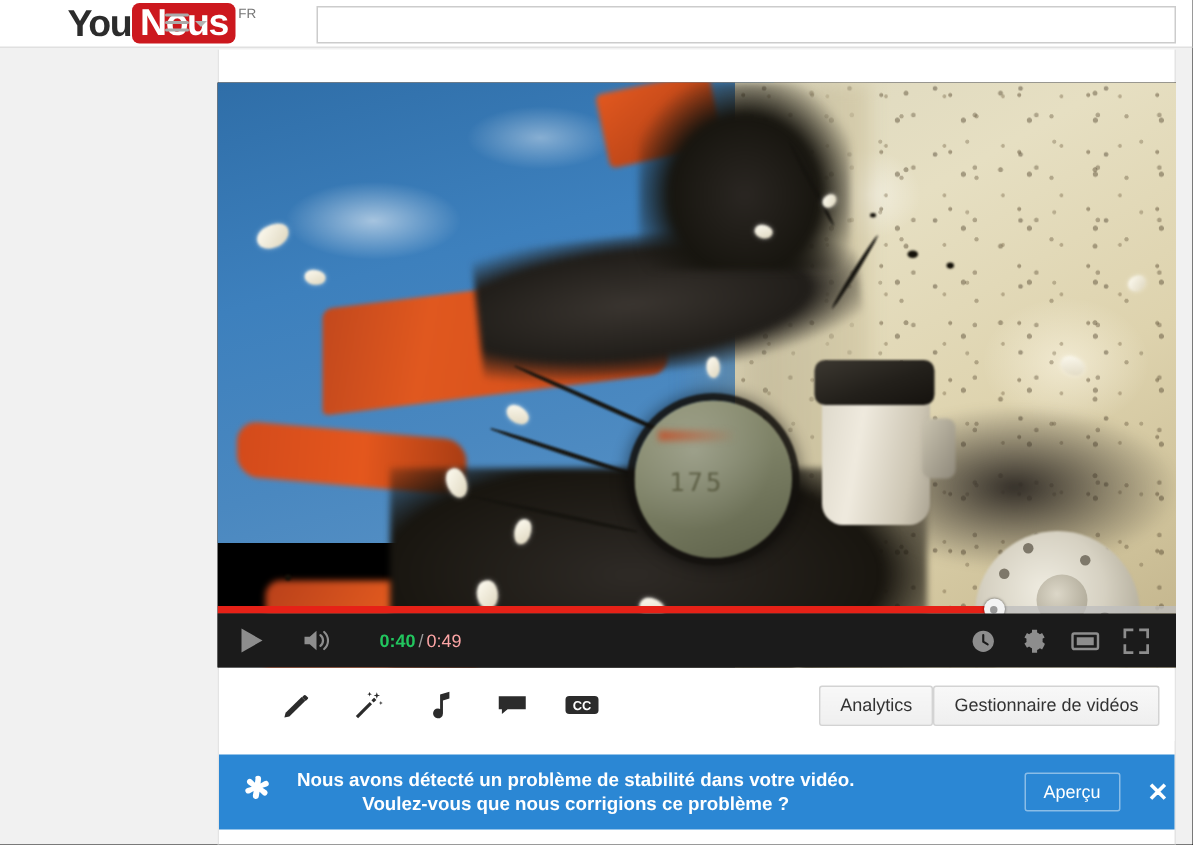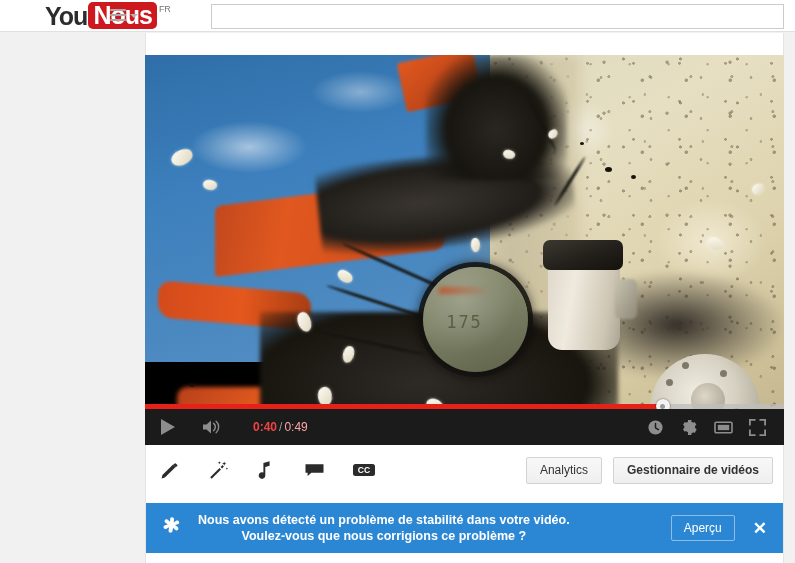--- a/index.html
+++ b/index.html
@@ -388,21 +388,21 @@
     border-left: 14px solid #8d8d8d;
   }
   .btn-vol { width: 42px; height: 36px; }
   .time-display {
     color: #bdbdbd;
     font-size: 12px;
     font-family: "Liberation Sans", sans-serif;
     margin-left: 4px;
     white-space: nowrap;
   }
-  .time-cur { color: #ef4444; font-weight: bold; padding-left: 16px; }
+  .time-cur { color: #22c55e; font-weight: bold; padding-left: 16px; }
   .time-sep { color: #9a9a9a; margin: 0 2px; }
   .time-dur { color: #fca5a5; }
   .ctrl-right {
     margin-left: auto;
     display: flex;
     align-items: center;
     padding-right: 10px;
   }
   .btn-ic { width: 34px; height: 36px; }
 
@@ -416,21 +416,21 @@
     display: flex;
     align-items: center;
     background: #fff;
   }
   .edit-icons { display: flex; align-items: center; }
   .edit-ic {
     width: 48px;
     height: 40px;
     display: flex;
     align-items: center;
-    justify-content: flex-start;
+    justify-content: flex-end;
     cursor: pointer;
     color: #2b2b2b;
   }
   .edit-ic:first-child { margin-left: 14px; }
   .edit-actions {
     margin-left: auto;
     display: flex;
     align-items: center;
     padding-right: 10px;
   }
@@ -439,21 +439,21 @@
     border: 1px solid #d3d3d3;
     border-radius: 2px;
     font-family: "Liberation Sans", sans-serif;
     font-size: 12px;
     color: #333;
     height: 27px;
     padding: 0 13px;
     cursor: pointer;
     white-space: nowrap;
   }
-  .btn-gray + .btn-gray { margin-left: 11px; font-weight: bold; }
+  .btn-gray + .btn-gray { margin-left: 0; }
 
   
   .banner {
     position: absolute;
     left: 146px;
     top: 503px;
     width: 637px;
     height: 50px;
     background: #2b87d4;
     display: flex;
@@ -472,21 +472,20 @@
     font-family: "Liberation Sans", sans-serif;
     font-size: 12.5px;
     font-weight: bold;
     line-height: 16px;
     text-align: center;
   }
   .banner-actions {
     margin-left: auto;
     display: flex;
     align-items: center;
-    padding-right: 12px;
   }
   .btn-preview {
     background: transparent;
     border: 1px solid rgba(255,255,255,.45);
     border-radius: 2px;
     color: #ffffff;
     font-family: "Liberation Sans", sans-serif;
     font-size: 12px;
     height: 26px;
     padding: 0 12px;

